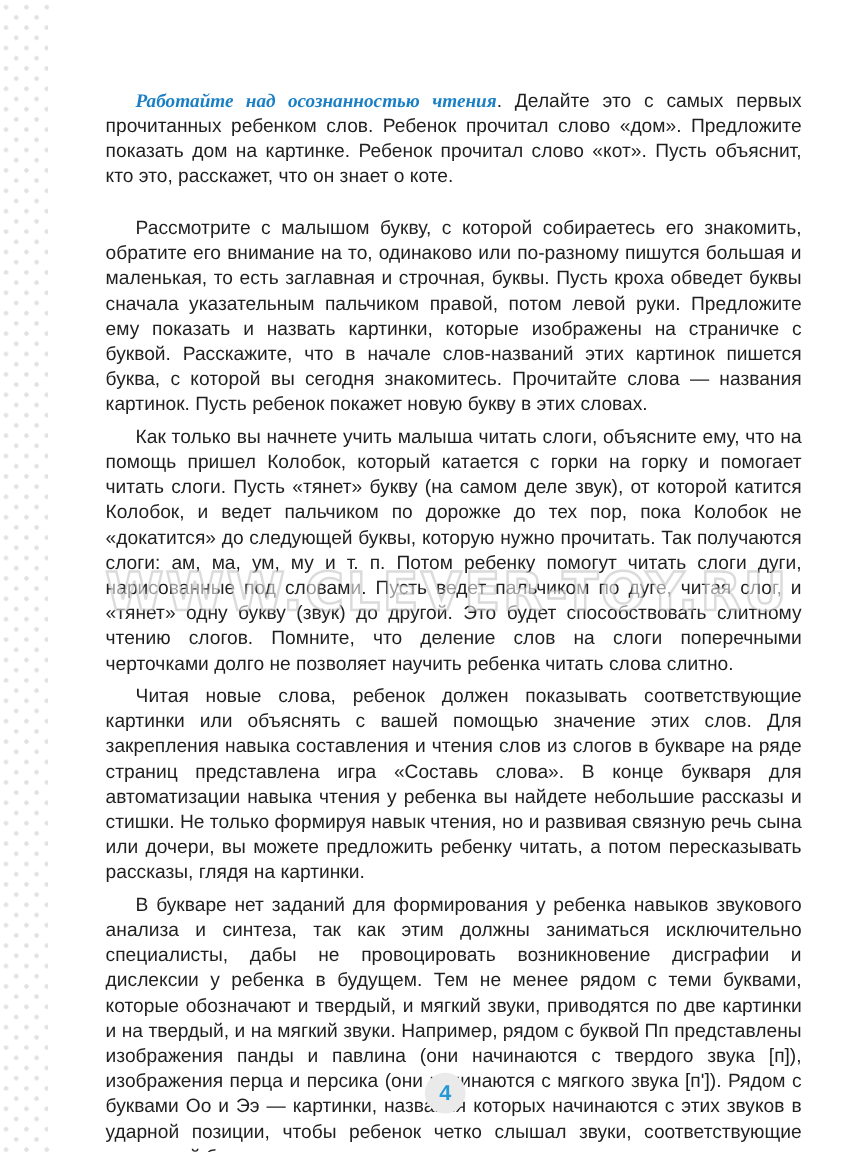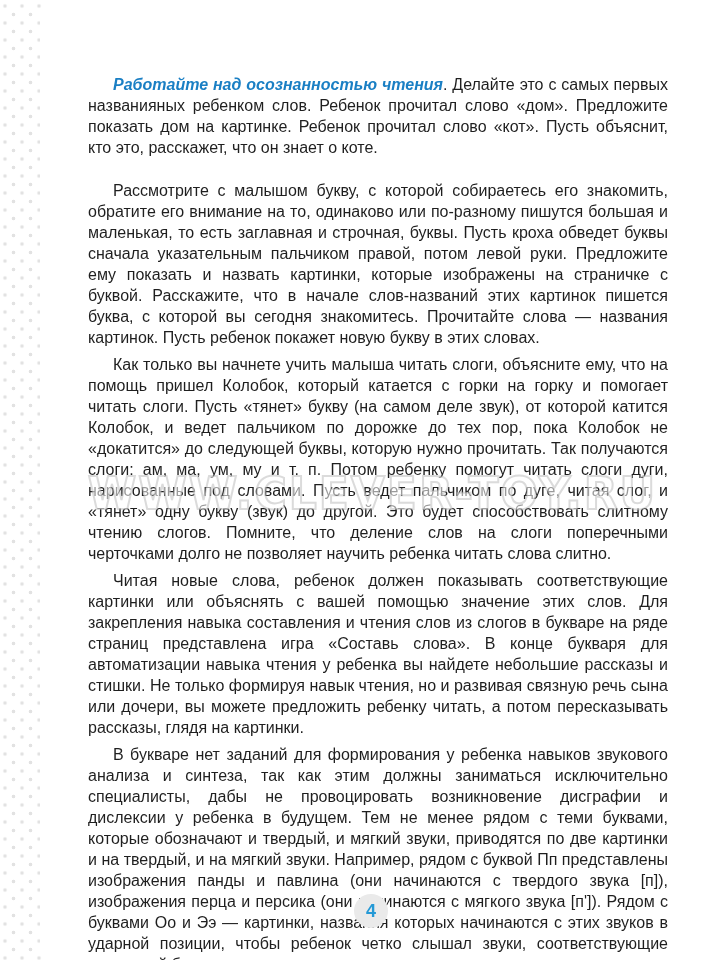--- a/index.html
+++ b/index.html
@@ -44,20 +44,21 @@
     line-height: 21px;
     color: var(--body-text);
     text-align: justify;
     text-indent: 25px;
   }
   .content p.p-first { margin-bottom: 22px; }
   .lead {
     color: var(--accent);
     font-weight: bold;
     font-style: italic;
+    font-family: Liberation Serif, serif;
   }
   .watermark {
     position: absolute;
     left: 30px; right: -10px;
     top: 468px;
     text-align: center;
     white-space: nowrap;
     font-family: "DejaVu Sans", sans-serif;
     font-weight: bold;
     font-size: 44px;
@@ -81,21 +82,21 @@
   }
 </style>
 </head>
 <body>
 
 <div class="dots-strip"></div>
 
 <div class="page">
   <div class="content">
     <div id="paragraphs">
-        <p class="p-first"><span class="lead">Работайте над осознанностью чтения</span><span>. Делайте это с самых первых названия­ных ребенком слов. Ребенок прочитал слово «дом». Предложите показать дом на картинке. Ребенок прочитал слово «кот». Пусть объяснит, кто это, расскажет, что он знает о коте.</span></p>
+        <p class="p-first"><span class="lead">Работайте над осознанностью чтения</span><span>. Делайте это с самых первых прочитан­ных ребенком слов. Ребенок прочитал слово «дом». Предложите показать дом на картинке. Ребенок прочитал слово «кот». Пусть объяснит, кто это, расскажет, что он знает о коте.</span></p>
         <p><span>Рассмотрите с малышом букву, с которой собираетесь его знакомить, обратите его внимание на то, одинаково или по-разному пишутся большая и маленькая, то есть заглавная и строчная, буквы. Пусть кроха обведет буквы сначала указательным пальчиком правой, потом левой руки. Предложите ему показать и назвать картинки, которые изображены на страничке с буквой. Расскажите, что в начале слов-названий этих картинок пишется буква, с которой вы сегодня знакомитесь. Прочитайте слова — названия картинок. Пусть ребенок покажет новую букву в этих словах.</span></p>
         <p><span>Как только вы начнете учить малыша читать слоги, объясните ему, что на помощь пришел Колобок, который катается с горки на горку и помогает читать слоги. Пусть «тянет» букву (на самом деле звук), от которой катится Колобок, и ведет пальчиком по дорожке до тех пор, пока Колобок не «докатится» до следующей буквы, которую нужно прочитать. Так получаются слоги: ам, ма, ум, му и т. п. Потом ребенку помогут читать слоги дуги, нарисованные под словами. Пусть ведет пальчиком по дуге, читая слог, и «тянет» одну букву (звук) до другой. Это будет способствовать слитному чтению слогов. Помните, что деление слов на слоги поперечными черточками долго не позволяет научить ребенка читать слова слитно.</span></p>
         <p><span>Читая новые слова, ребенок должен показывать соответствующие картинки или объяснять с вашей помощью значение этих слов. Для закрепления навыка состав­ления и чтения слов из слогов в букваре на ряде страниц представлена игра «Составь слова». В конце букваря для автоматизации навыка чтения у ребенка вы найдете небольшие рассказы и стишки. Не только формируя навык чтения, но и развивая связную речь сына или дочери, вы можете предложить ребенку читать, а потом пересказывать рассказы, глядя на картинки.</span></p>
         <p><span>В букваре нет заданий для формирования у ребенка навыков звукового анализа и синтеза, так как этим должны заниматься исключительно специалисты, дабы не провоцировать возникновение дисграфии и дислексии у ребенка в будущем. Тем не менее рядом с теми буквами, которые обозначают и твердый, и мягкий звуки, приводятся по две картинки и на твердый, и на мягкий звуки. Например, рядом с буквой Пп представлены изображения панды и павлина (они начинаются с твердого звука [п]), изображения перца и персика (они начинаются с мягкого звука [п']). Рядом с буквами Оо и Ээ — картинки, названия которых начинаются с этих звуков в ударной позиции, чтобы ребенок четко слышал звуки, соответствующие изучаемой букве.</span></p>
       </div>
 
   </div>
 </div>
 
 <div class="watermark">WWW.CLEVER-TOY.RU</div>

